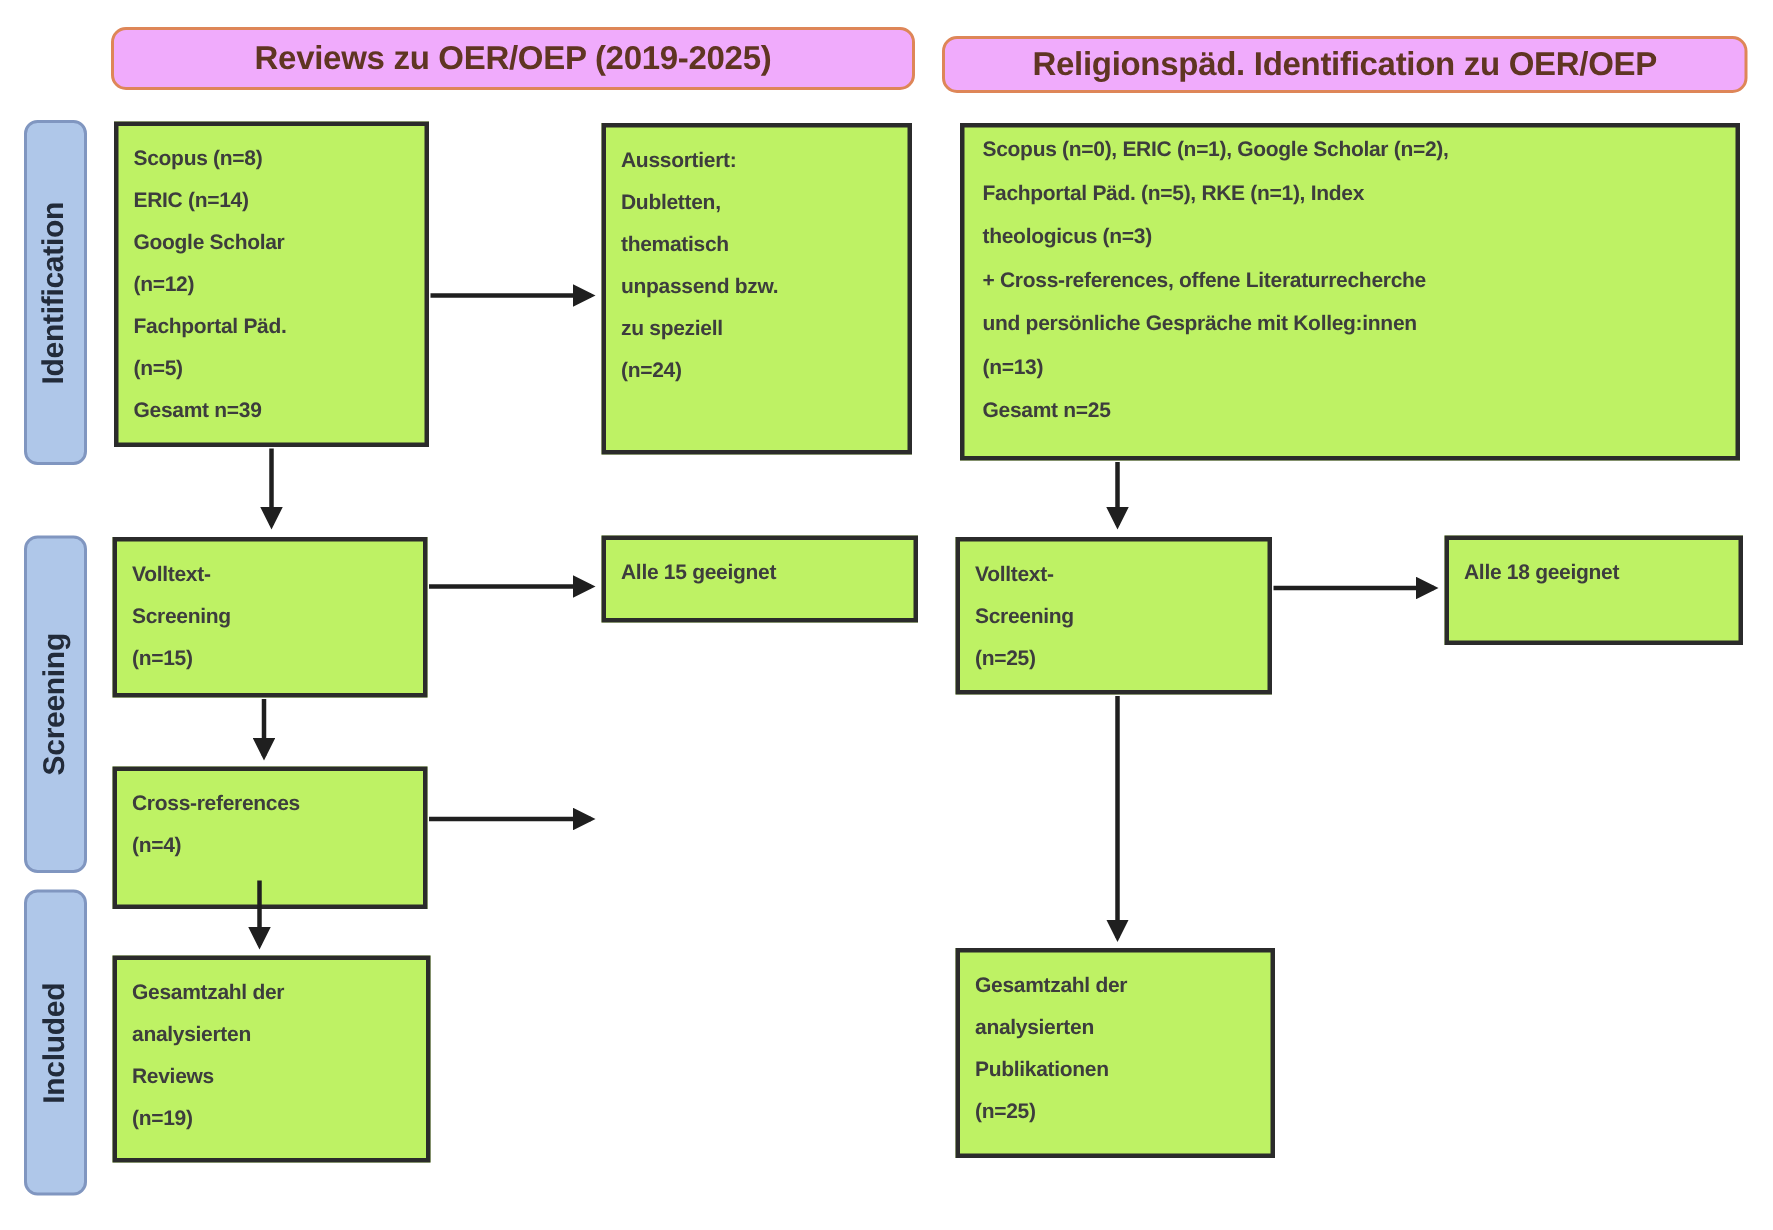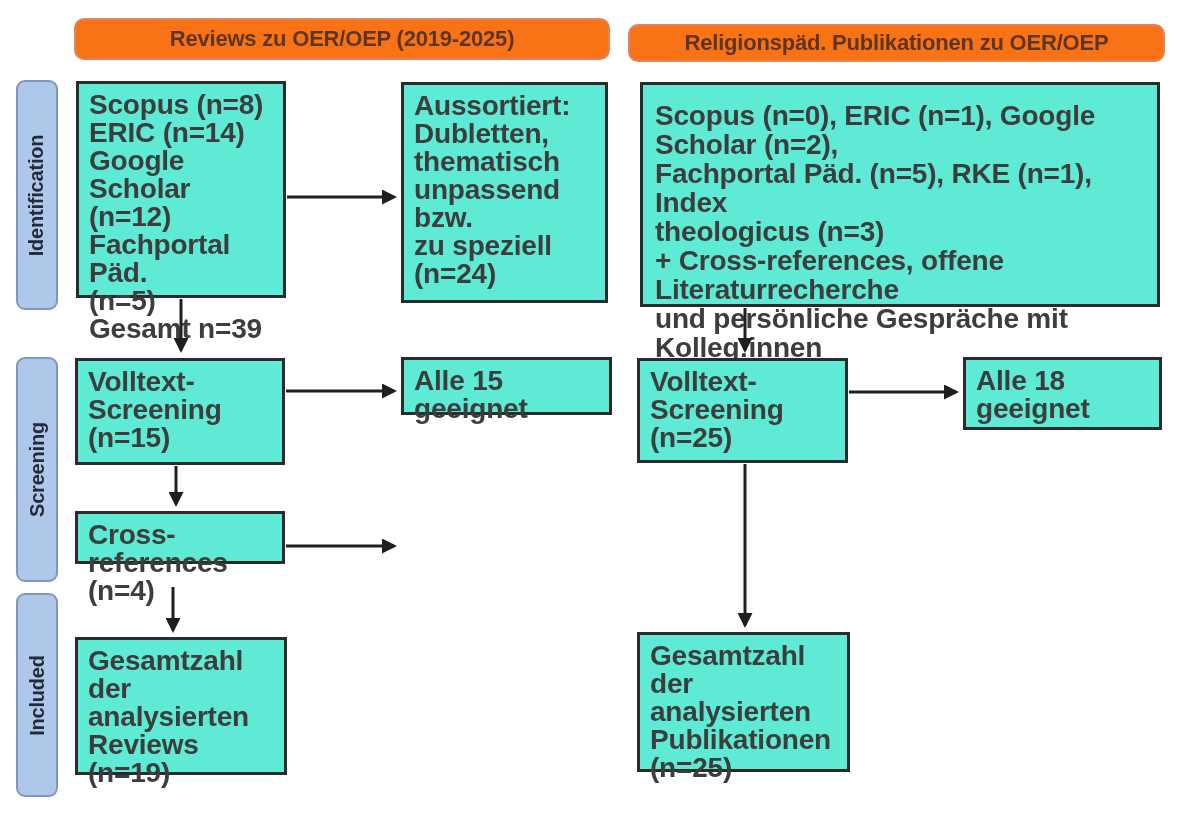--- a/index.html
+++ b/index.html
@@ -5,21 +5,21 @@
   html,body{margin:0;padding:0;background:#ffffff;}
   #canvas{
     position:relative;
     width:1182px;height:820px;
     background:#ffffff;
     font-family:"Liberation Sans", sans-serif;
     overflow:hidden;
   }
   .hdr{
     position:absolute;
-    background:#f97316;
+    background:#f0abfc;
     border:2px solid #DE8658;
     border-radius:10px;
     color:#5F3522;
     font-weight:700;
     font-size:22px;
     display:flex;align-items:center;justify-content:center;
     box-sizing:border-box;
     letter-spacing:-0.2px;
   }
   .stage{
@@ -33,44 +33,44 @@
   .stage span{
     transform:rotate(-90deg);
     white-space:nowrap;
     font-weight:700;
     font-size:20px;
     color:#222B3A;
     letter-spacing:-0.2px;
   }
   .box{
     position:absolute;
-    background:#5eead4;
+    background:#bef264;
     border:3px solid #2B2B2B;
     box-sizing:border-box;
     color:#3D3D3D;
-    font-size:28px;
+    font-size:14px;
     font-weight:600;
     line-height:28px;
     padding:7px 10px;
     white-space:pre-line;
     letter-spacing:-0.2px;
   }
-  .box.wide{line-height:29px;padding:16px 12px;}
+  .box.wide{line-height:29px;padding:0 12px;}
   #arrows{position:absolute;left:0;top:0;width:1182px;height:820px;pointer-events:none;}
 </style>
 </head>
 <body>
 
 <div id="canvas">
 
   <div class="hdr" style="left:74px;top:18px;width:536px;height:42px;">
     <span>Reviews zu OER/OEP (2019-2025)</span>
   </div>
   <div class="hdr" style="left:628px;top:24px;width:537px;height:38px;">
-    <span>Religionspäd. Publikationen zu OER/OEP</span>
+    <span>Religionspäd. Identification zu OER/OEP</span>
   </div>
 
   <div class="stage" style="left:16px;top:80px;width:42px;height:230px;">
     <span>Identification</span>
   </div>
   <div class="stage" style="left:16px;top:357px;width:42px;height:225px;">
     <span>Screening</span>
   </div>
   <div class="stage" style="left:16px;top:593px;width:42px;height:204px;">
     <span>Included</span>
@@ -86,21 +86,21 @@
   <div class="box" style="left:401px;top:82px;width:207px;height:221px;">Aussortiert:
 Dubletten,
 thematisch
 unpassend bzw.
 zu speziell
 (n=24)</div>
   <div class="box" style="left:75px;top:358px;width:210px;height:107px;">Volltext-
 Screening
 (n=15)</div>
   <div class="box" style="left:401px;top:357px;width:211px;height:58px;">Alle 15 geeignet</div>
-  <div class="box" style="left:75px;top:511px;width:210px;height:53px;">Cross-references
+  <div class="box" style="left:75px;top:511px;width:210px;height:95px;">Cross-references
 (n=4)</div>
   <div class="box" style="left:75px;top:637px;width:212px;height:138px;">Gesamtzahl der
 analysierten
 Reviews
 (n=19)</div>
 
   <div class="box wide" style="left:640px;top:82px;width:520px;height:225px;">Scopus (n=0), ERIC (n=1), Google Scholar (n=2),
 Fachportal Päd. (n=5), RKE (n=1), Index
 theologicus (n=3)
 + Cross-references, offene Literaturrecherche

